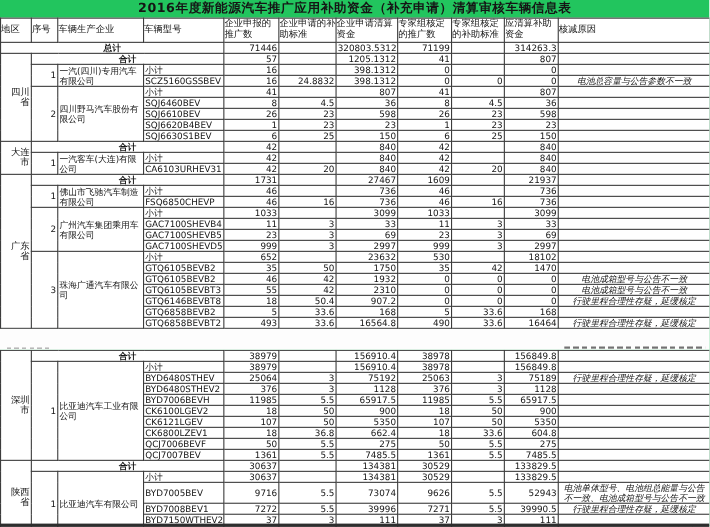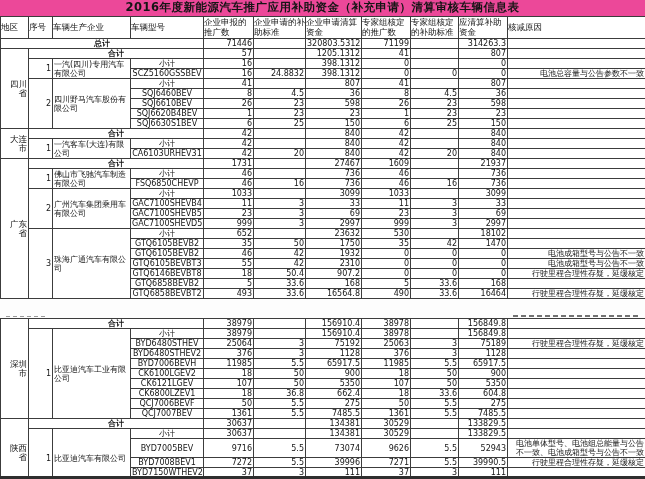--- a/index.html
+++ b/index.html
@@ -1,39 +1,39 @@
 <!DOCTYPE html>
 <html><head>
 <meta charset="utf-8">
 <style>
   html,body { margin:0; padding:0; background:#ffffff; }
   .page {
     position:relative; width:645px; height:479px; overflow:hidden;
-    background:#ec4899; color:#151515;
+    background:#22c55e; color:#151515;
     font-family:"DejaVu Sans", sans-serif;
   }
   .title {
     height:16px; line-height:15px; text-align:center;
     font-weight:bold; font-size:11.5px; letter-spacing:0.5px;
     white-space:nowrap; overflow:hidden;
   }
   table { border-collapse:collapse; table-layout:fixed; width:645px; background:#fff; }
   td, th {
     border:1px solid #3c3c3c; overflow:hidden;
     font-size:8px; line-height:9px; height:8.6px; padding:0 1px;
     word-break:break-all;
   }
   th { font-weight:normal; font-size:8.5px; line-height:9.5px; text-align:left; padding:1px 0; height:auto; }
   td.num    { text-align:right; white-space:nowrap; }
   td.label  { text-align:center;font-weight:bold; }
   td.region { text-align:right; font-size:8.5px; }
   td.serial { text-align:right; padding-right:1px; }
   td.company{ text-align:left; }
-  td.model  { text-align:center; white-space:nowrap;margin-left:32px; }
-  td.reason { text-align:right; }
+  td.model  { text-align:left; white-space:nowrap;margin-left:32px; }
+  td.reason { text-align:center;font-style:italic; }
   .gap { position:relative; height:19px; background:#fdfdfd; }
   .gap-artifact-right {
     position:absolute; right:4px; bottom:1px; width:128px; height:2px;
     background:repeating-linear-gradient(90deg,#5a5a5a 0 5px,transparent 5px 8px);
     opacity:.85;
   }
   .gap-artifact-left {
     position:absolute; left:6px; bottom:1px; width:42px; height:1px;
     background:repeating-linear-gradient(90deg,#9a9a9a 0 4px,transparent 4px 7px);
   }

